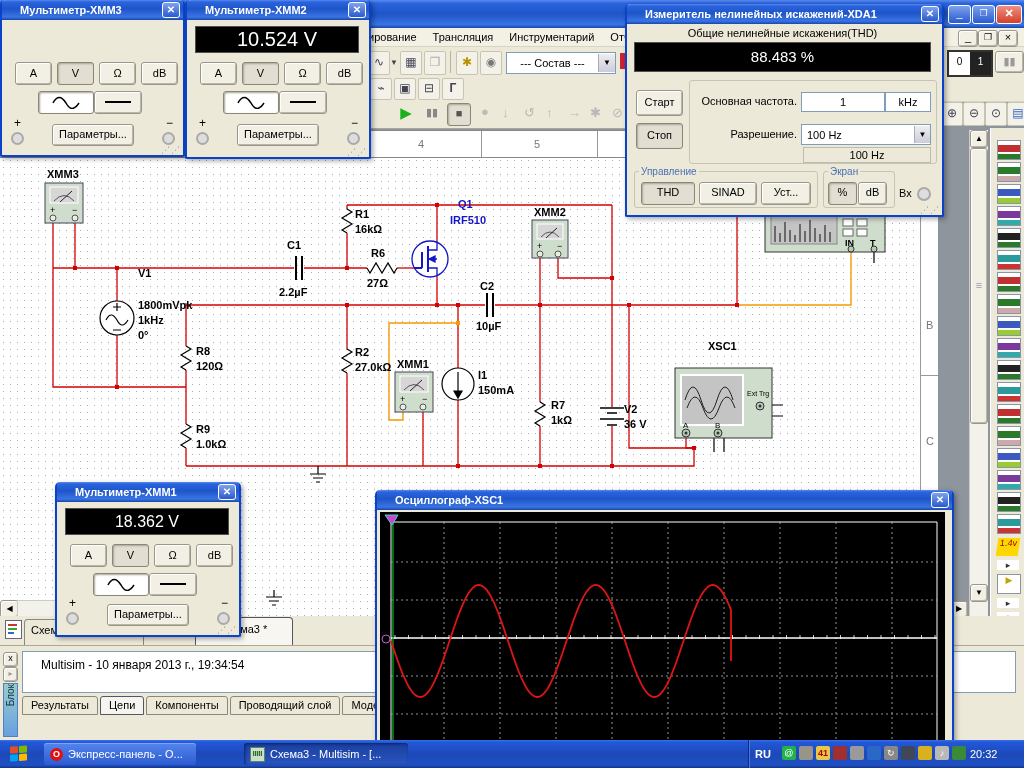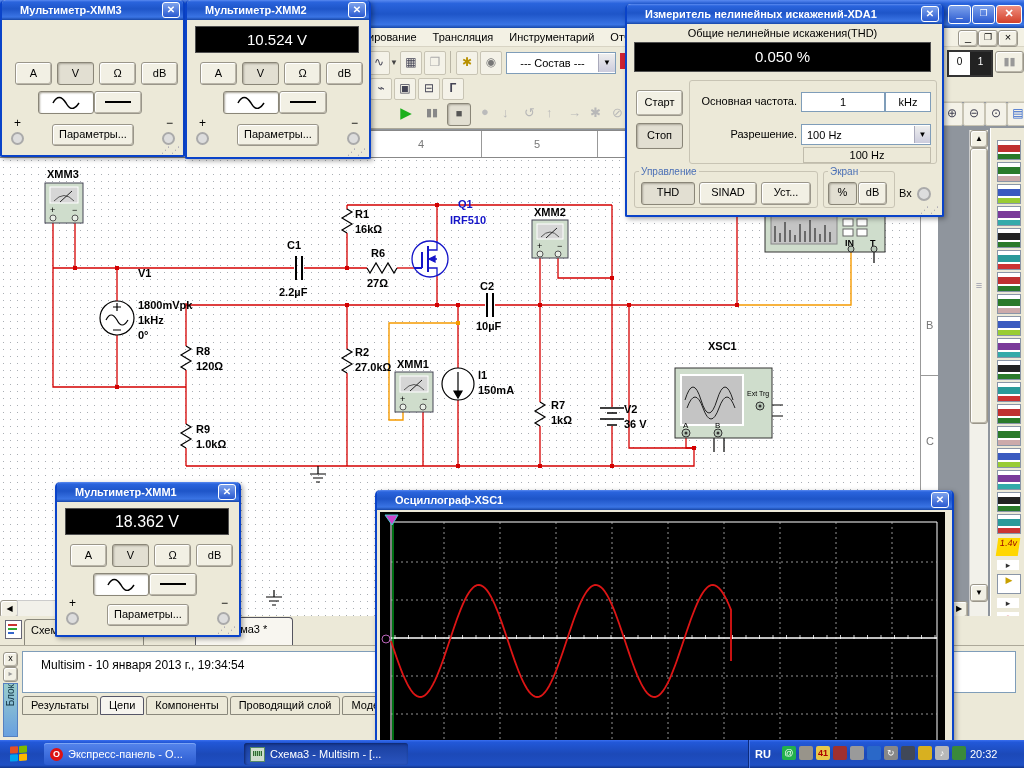--- a/index.html
+++ b/index.html
@@ -401,21 +401,21 @@
     <div class="abs" style="left:160px;top:132px;width:9px;height:9px;border-radius:50%;border:2px solid #aaa;background:#ddd;"></div>
     <div class="btn abs" style="left:50px;top:124px;width:80px;height:20px;line-height:18px;">Параметры...</div>
     <div class="grip">⋰⋰</div>
   </div>
 
   <div class="xpwin" style="left:185px;top:0;width:182px;height:157px;z-index:50;">
     <div class="xptitle">
         <span>Мультиметр-XMM2</span>
       <div class="xclose">✕</div>
       </div>
-    <div class="lcd abs" style="left:8px;top:26px;width:162px;height:25px;font-size:15px;line-height:25px;text-align:center;"><span>10.524 V</span></div>
+    <div class="lcd abs" style="left:8px;top:26px;width:162px;height:25px;font-size:20px;line-height:25px;text-align:center;"><span>10.524 V</span></div>
     <div class="btn abs" style="left:13px;top:62px;width:35px;height:21px;line-height:20px;">A</div>
     <div class="btn abs pressed" style="left:55px;top:62px;width:35px;height:21px;line-height:20px;">V</div>
     <div class="btn abs" style="left:97px;top:62px;width:35px;height:21px;line-height:20px;">Ω</div>
     <div class="btn abs" style="left:139px;top:62px;width:35px;height:21px;line-height:20px;">dB</div>
     <div class="btn abs pressed" style="left:36px;top:91px;width:54px;height:21px;background:#fff;"><svg width="30" height="14" viewBox="0 0 30 14" style="margin-top:3px;">
           <path d="M2 8 q6 -11 13 0 q6 11 13 0" stroke="#000" fill="none" stroke-width="1.5"></path>
         </svg></div>
     <div class="btn abs" style="left:92px;top:91px;width:46px;height:21px;">
         <div style="width:26px;height:2px;background:#000;margin:9px auto 0;"></div>
       </div>
@@ -450,21 +450,21 @@
     <div class="btn abs" style="left:50px;top:122px;width:80px;height:20px;line-height:18px;">Параметры...</div>
     <div class="grip">⋰⋰</div>
   </div>
 
   <div class="xpwin" style="left:625px;top:4px;width:315px;height:211px;z-index:55;">
     <div class="xptitle">
         <span>Измеритель нелинейных искажений-XDA1</span>
       <div class="xclose">✕</div>
       </div>
     <div class="abs" style="left:0;top:23px;width:311px;text-align:center;font-size:11px;">Общие нелинейные искажения(THD)</div>
-    <div class="lcd abs" style="left:7px;top:38px;width:295px;height:28px;font-size:15px;line-height:28px;"><span>0.050 %</span></div>
+    <div class="lcd abs" style="left:7px;top:38px;width:295px;height:28px;font-size:15px;line-height:28px;"><span>88.483 %</span></div>
     <div class="btn abs" style="left:9px;top:86px;width:45px;height:24px;line-height:22px;">Старт</div>
     <div class="btn abs pressed" style="left:9px;top:119px;width:45px;height:24px;line-height:22px;">Стоп</div>
     <div class="abs" style="left:62px;top:76px;width:246px;height:82px;border:1px solid #c8c4b4;border-radius:3px;"></div>
     <div class="abs" style="left:66px;top:91px;width:104px;text-align:right;">Основная частота.</div>
     <div class="abs" style="left:174px;top:88px;width:82px;height:18px;background:#fff;border:1px solid #7f9db9;text-align:center;line-height:18px;"><span>1</span></div>
     <div class="abs" style="left:258px;top:88px;width:44px;height:18px;background:#fff;border:1px solid #7f9db9;text-align:center;line-height:18px;"><span>kHz</span></div>
     <div class="abs" style="left:66px;top:124px;width:104px;text-align:right;">Разрешение.</div>
     <div class="abs" style="left:174px;top:120px;width:128px;height:19px;background:#fff;border:1px solid #7f9db9;display:flex;align-items:center;">
       <span style="flex:1;padding-left:5px;">100 Hz</span>
       <span style="width:15px;height:17px;background:linear-gradient(#eee,#ccd);border-left:1px solid #aab;text-align:center;font-size:8px;line-height:17px;">▼</span>

